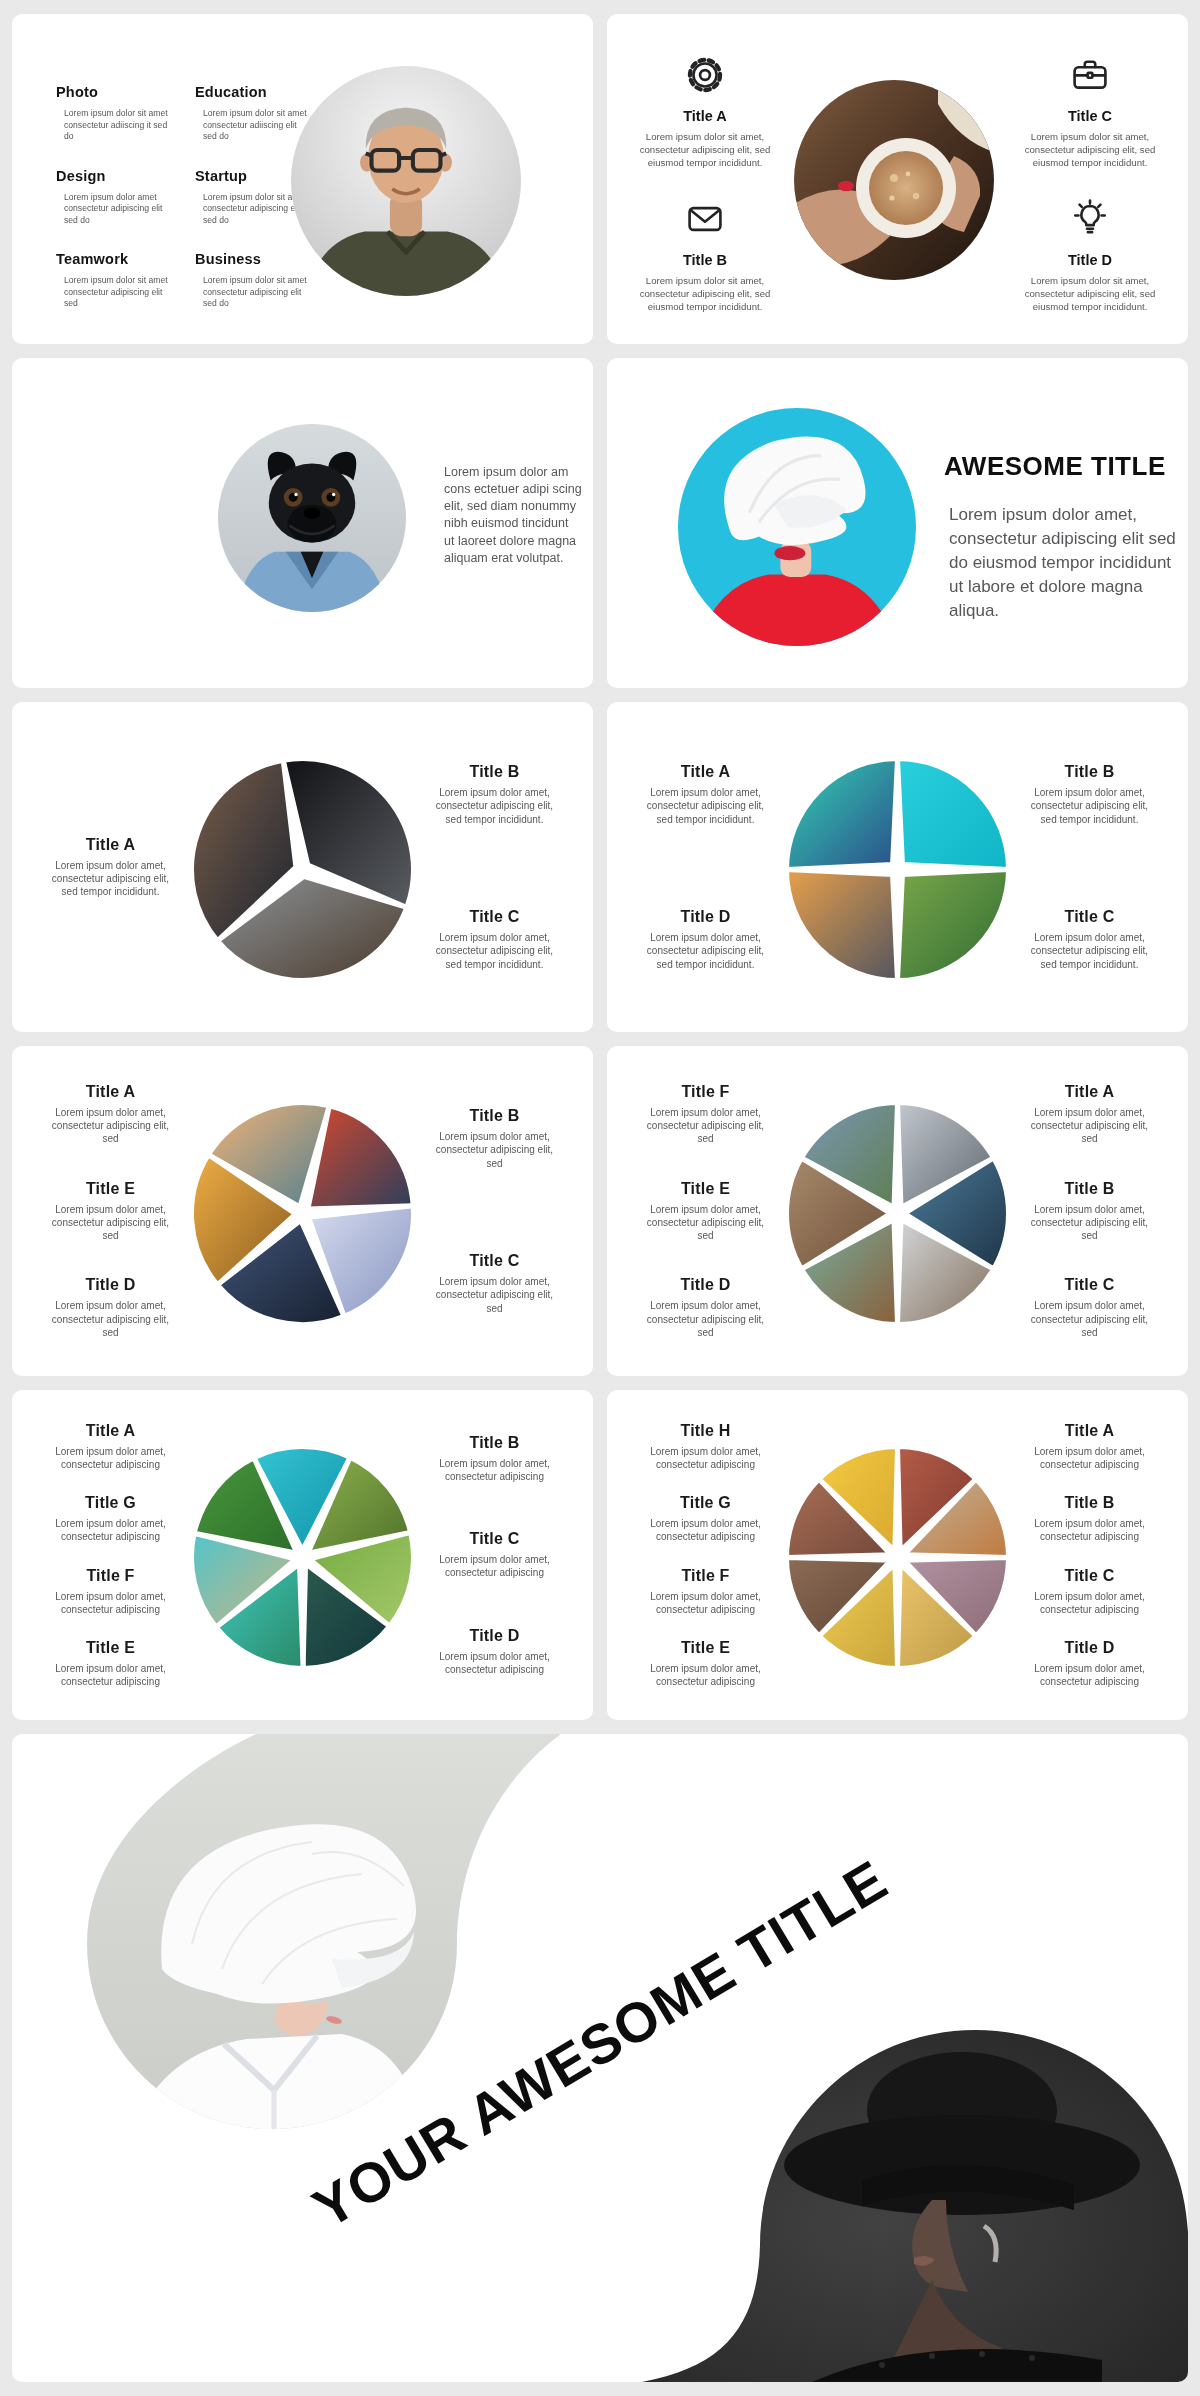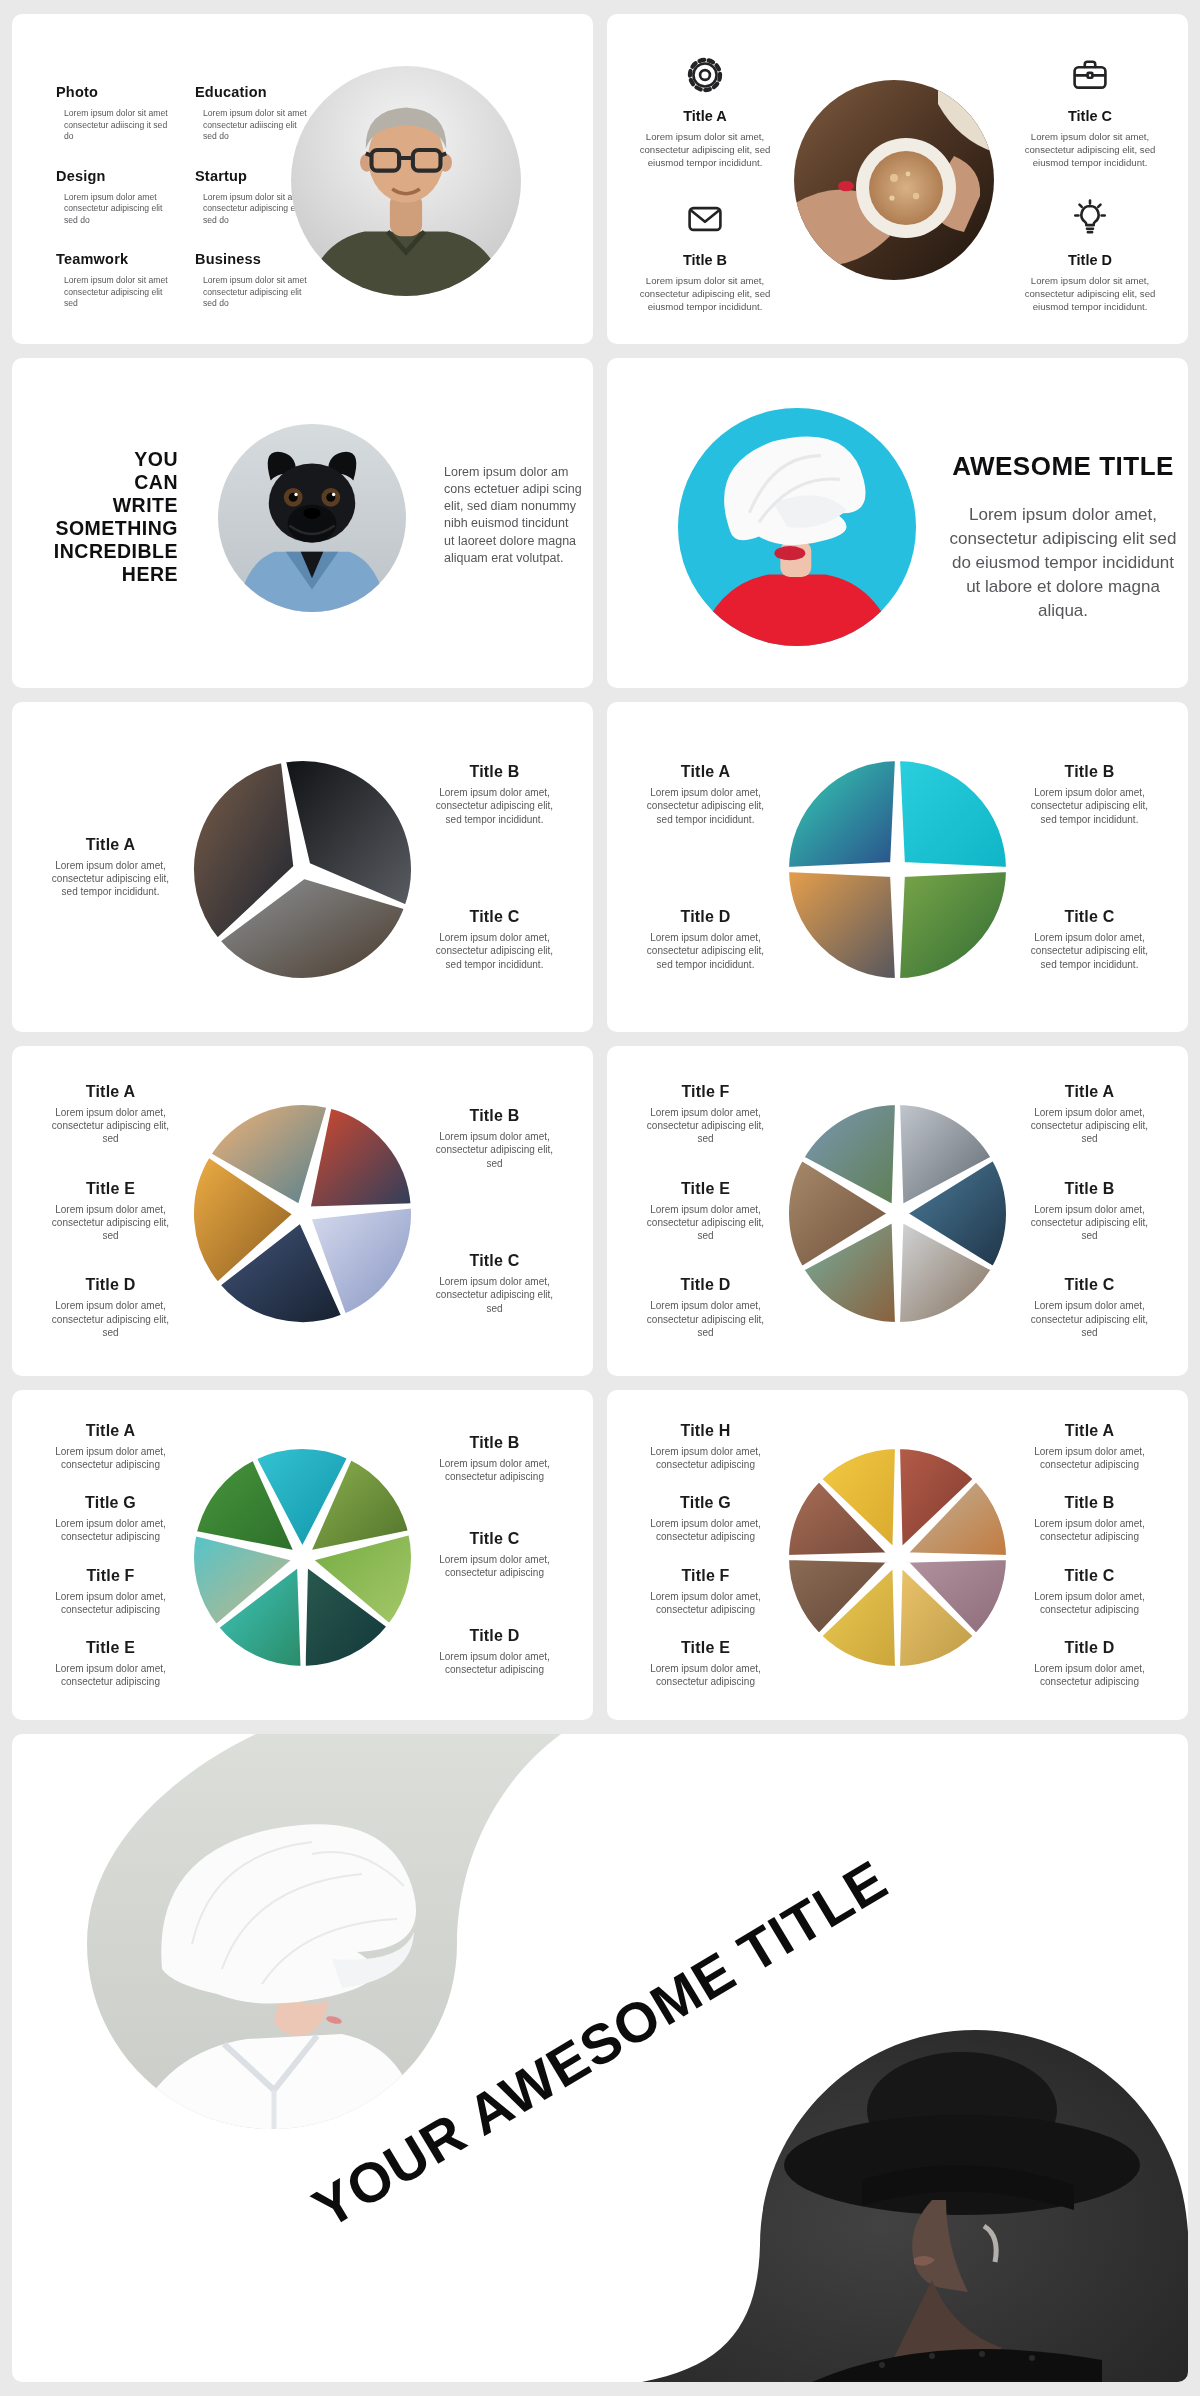--- a/index.html
+++ b/index.html
@@ -31,21 +31,21 @@
   .photo-coffee{left:187px;top:66px;width:200px;height:200px}
 
   
   .shout{position:absolute;left:14px;top:90px;width:152px;text-align:right;font-size:19.5px;font-weight:800;
          line-height:1.18;letter-spacing:.5px;color:#0f0f11;white-space:pre-line;margin:0}
   .photo-dog{left:206px;top:66px;width:188px;height:188px}
   .spara{position:absolute;left:424px;top:98px;width:138px;font-size:12.5px;line-height:1.37;color:#56575a;margin:8px}
 
   
   .photo-cyan{left:71px;top:50px;width:238px;height:238px}
-  .awb{position:absolute;left:337px;top:92px;width:238px;text-align:center}
+  .awb{position:absolute;left:337px;top:92px;width:238px;}
   .awb h2{font-size:26px;font-weight:800;line-height:1.25;letter-spacing:.5px;color:#0f0f11;margin:0}
   .awb p{margin:20px auto 0;font-size:17px;line-height:1.42;color:#56575a;max-width:228px}
 
   
   .pie-card{display:grid;grid-template-columns:1fr 235px 1fr;padding:0 24px;box-sizing:border-box}
   .plcol{display:flex;flex-direction:column;justify-content:space-around;padding:20px 0;text-align:center}
   .plabel h3{font-size:16px;font-weight:700;margin:0 0 5px;color:#1b1b1d;letter-spacing:.2px}
   .plabel p{font-size:10px;line-height:1.32;color:#58595b;margin:0 auto;max-width:118px}
   .pie-card[data-pie="4"] .plabel p,.pie-card[data-pie="5"] .plabel p{max-width:172px}
   svg.pie{width:235px;height:235px;align-self:center;margin-top:4px}
@@ -180,26 +180,20 @@
         <circle cx="56" cy="54" r="18.5" fill="url(#foam)"></circle>
         <circle cx="50" cy="49" r="2" fill="#e3c394"></circle>
           <circle cx="61" cy="58" r="1.6" fill="#e3c394"></circle>
         <circle cx="57" cy="47" r="1.2" fill="#e9cda2"></circle>
           <circle cx="49" cy="59" r="1.3" fill="#e9cda2"></circle>
       </svg>
     </div>
   </section>
 
   <section class="card c3">
-    <h2 class="shout">YOU
-CAN
-WRITE
-SOMETHING
-INCREDIBLE
-HERE</h2>
     <div class="circle photo-dog">
       <svg viewBox="0 0 100 100">
         <defs>
             <linearGradient id="dbg" x1="0" y1="0" x2="0" y2="1">
           <stop offset="0" stop-color="#d6dbde"></stop>
               <stop offset="1" stop-color="#bcc3c8"></stop>
             </linearGradient>
           </defs>
         <rect width="100" height="100" fill="url(#dbg)"></rect>
         <path d="M10 100 Q14 74 30 68 L70 68 Q86 74 90 100 Z" fill="#7da6cd"></path>

